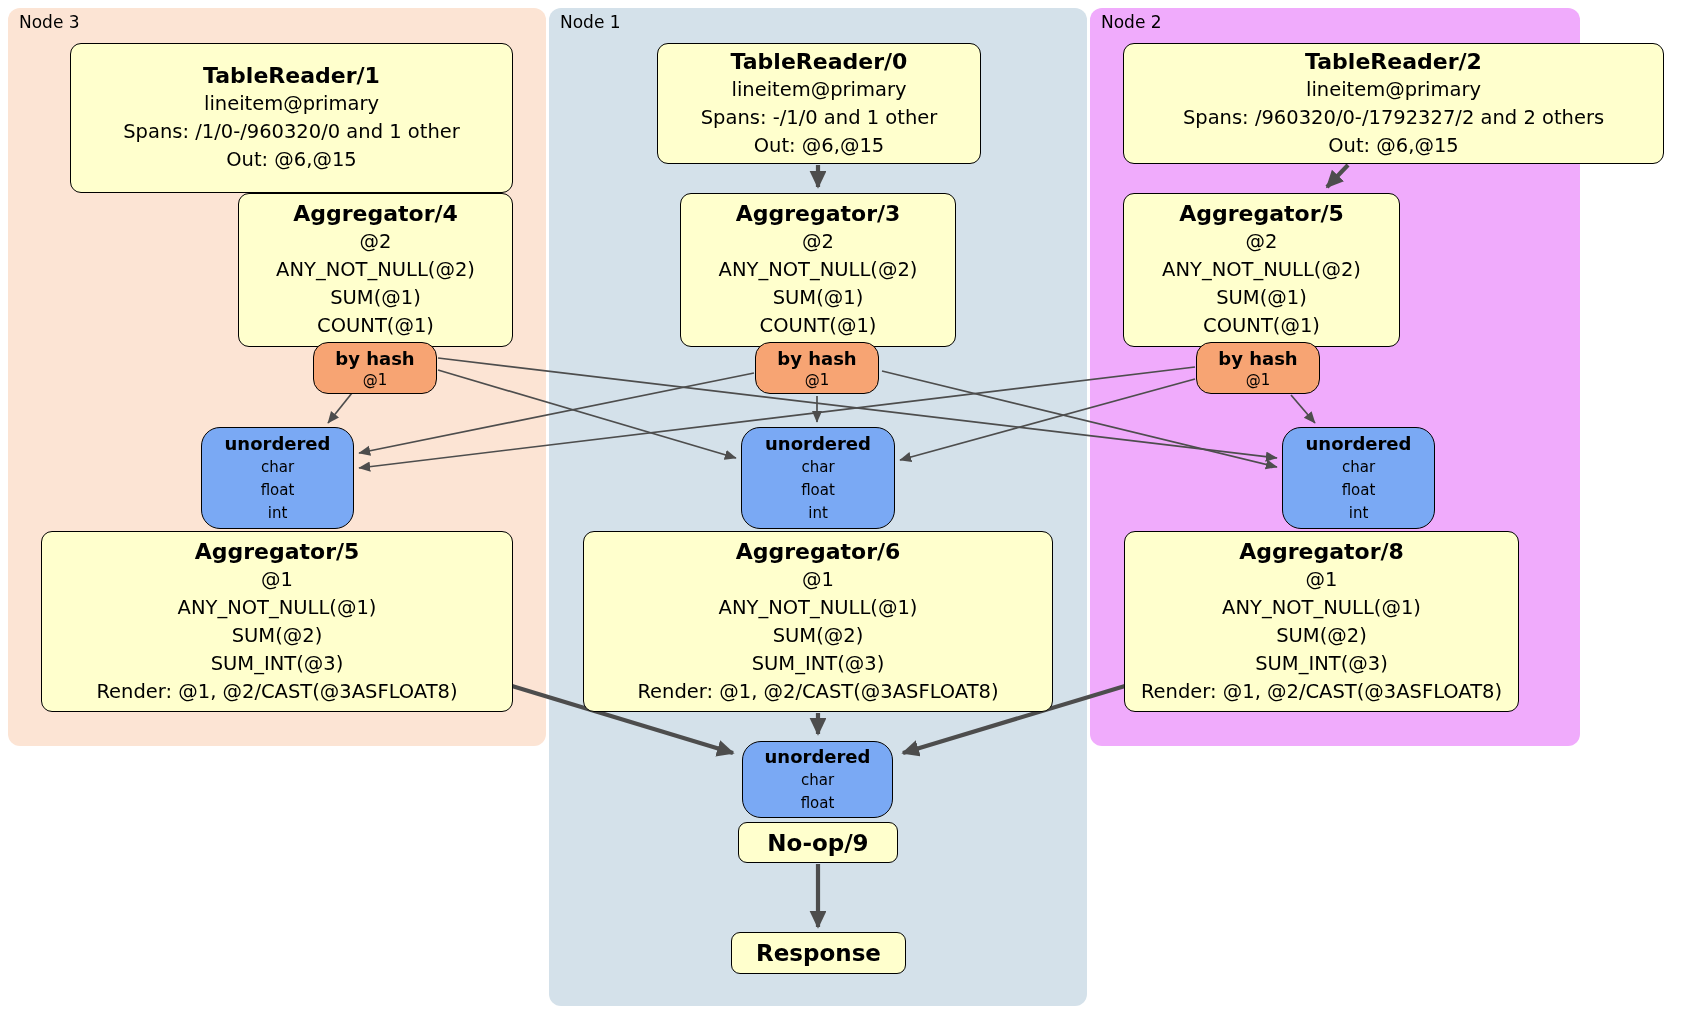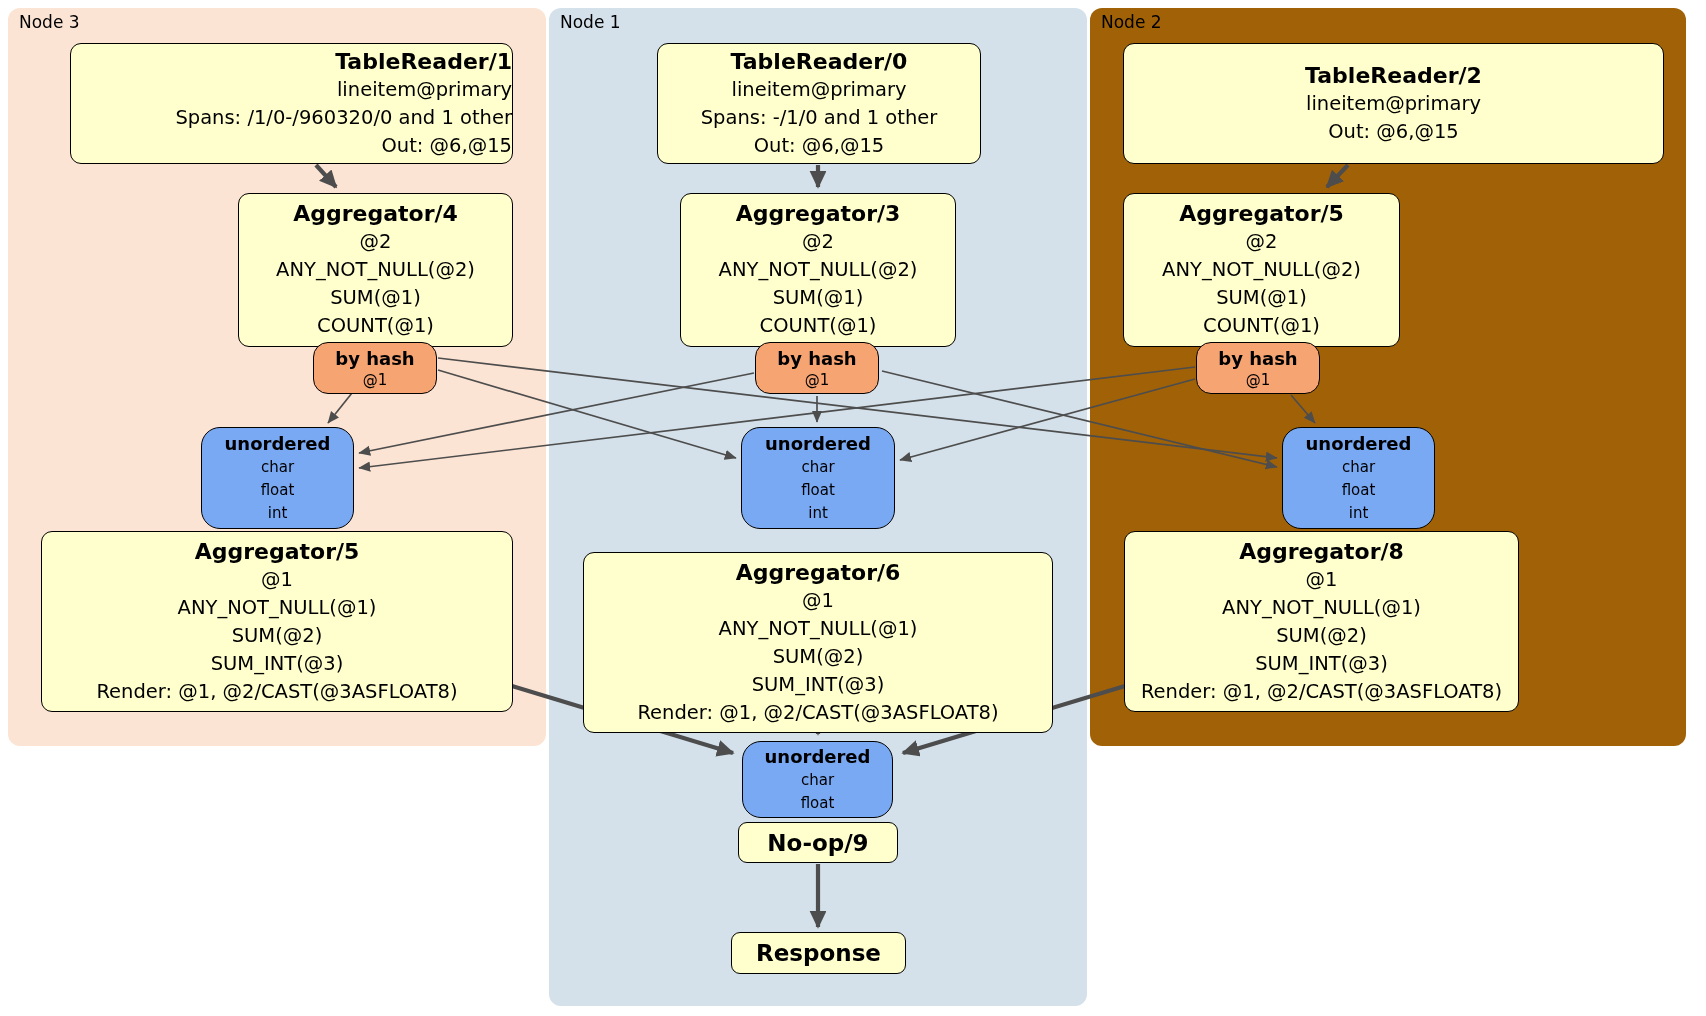--- a/index.html
+++ b/index.html
@@ -48,21 +48,21 @@
 <body>
 
 <div class="canvas">
 
   <div class="region" style="left:8px;top:8px;width:538px;height:738px;background:#fce4d4;">
     <span class="region-label">Node 3</span>
   </div>
   <div class="region" style="left:549px;top:8px;width:538px;height:998px;background:#d4e1ea;">
     <span class="region-label">Node 1</span>
   </div>
-  <div class="region" style="left:1090px;top:8px;width:596px;height:738px;background:#a16207;">
+  <div class="region" style="left:1090px;top:8px;width:490px;height:738px;background:#f0abfc;">
     <span class="region-label">Node 2</span>
   </div>
 
   <svg class="edges" xmlns="http://www.w3.org/2000/svg">
     <defs>
       <marker id="arrowS" markerWidth="8" markerHeight="7" refX="6.6" refY="3" orient="auto">
         <path d="M0,0 L7,3 L0,6 z" fill="#4d4d4d"></path>
       </marker>
       <marker id="arrowL" markerWidth="4.6" markerHeight="4.2" refX="3.8" refY="2" orient="auto">
         <path d="M0,0 L4.2,2 L0,4 z" fill="#4d4d4d"></path>
@@ -85,21 +85,21 @@
       <line x1="316" y1="165" x2="336" y2="187" marker-end="url(#arrowL)"></line>
       <line x1="818" y1="165" x2="818" y2="187" marker-end="url(#arrowL)"></line>
       <line x1="1348" y1="165" x2="1327" y2="187" marker-end="url(#arrowL)"></line>
       <line x1="512" y1="686" x2="733" y2="753" marker-end="url(#arrowL)"></line>
       <line x1="818" y1="713" x2="818" y2="734" marker-end="url(#arrowL)"></line>
       <line x1="1125" y1="686" x2="903" y2="753" marker-end="url(#arrowL)"></line>
       <line x1="818" y1="864" x2="818" y2="927" marker-end="url(#arrowL)"></line>
     </g>
   </svg>
 
-  <div class="pbox" style="left:70px;top:43px;width:443px;height:121px;align-items:flex-end;">
+  <div class="pbox" style="left:70px;top:43px;width:443px;height:150px;">
     <div class="title">TableReader/1</div>
     <div class="line">lineitem@primary</div>
     <div class="line">Spans: /1/0-/960320/0 and 1 other</div>
     <div class="line">Out: @6,@15</div>
   </div>
 
   <div class="pbox" style="left:238px;top:193px;width:275px;height:154px;">
     <div class="title">Aggregator/4</div>
     <div class="line">@2</div>
     <div class="line">ANY_NOT_NULL(@2)</div>
@@ -148,32 +148,33 @@
     <div class="line">@1</div>
   </div>
 
   <div class="pbox sync" style="left:741px;top:427px;width:154px;height:102px;">
     <div class="title">unordered</div>
     <div class="line">char</div>
     <div class="line">float</div>
     <div class="line">int</div>
   </div>
 
-  <div class="pbox" style="left:583px;top:552px;width:470px;height:181px;">
+  <div class="pbox" style="left:583px;top:531px;width:470px;height:181px;">
     <div class="title">Aggregator/6</div>
     <div class="line">@1</div>
     <div class="line">ANY_NOT_NULL(@1)</div>
     <div class="line">SUM(@2)</div>
     <div class="line">SUM_INT(@3)</div>
     <div class="line">Render: @1, @2/CAST(@3ASFLOAT8)</div>
   </div>
 
   <div class="pbox" style="left:1123px;top:43px;width:541px;height:121px;">
     <div class="title">TableReader/2</div>
     <div class="line">lineitem@primary</div>
+    <div class="line">Spans: /960320/0-/1792327/2 and 2 others</div>
     <div class="line">Out: @6,@15</div>
   </div>
 
   <div class="pbox" style="left:1123px;top:193px;width:277px;height:154px;">
     <div class="title">Aggregator/5</div>
     <div class="line">@2</div>
     <div class="line">ANY_NOT_NULL(@2)</div>
     <div class="line">SUM(@1)</div>
     <div class="line">COUNT(@1)</div>
   </div>

